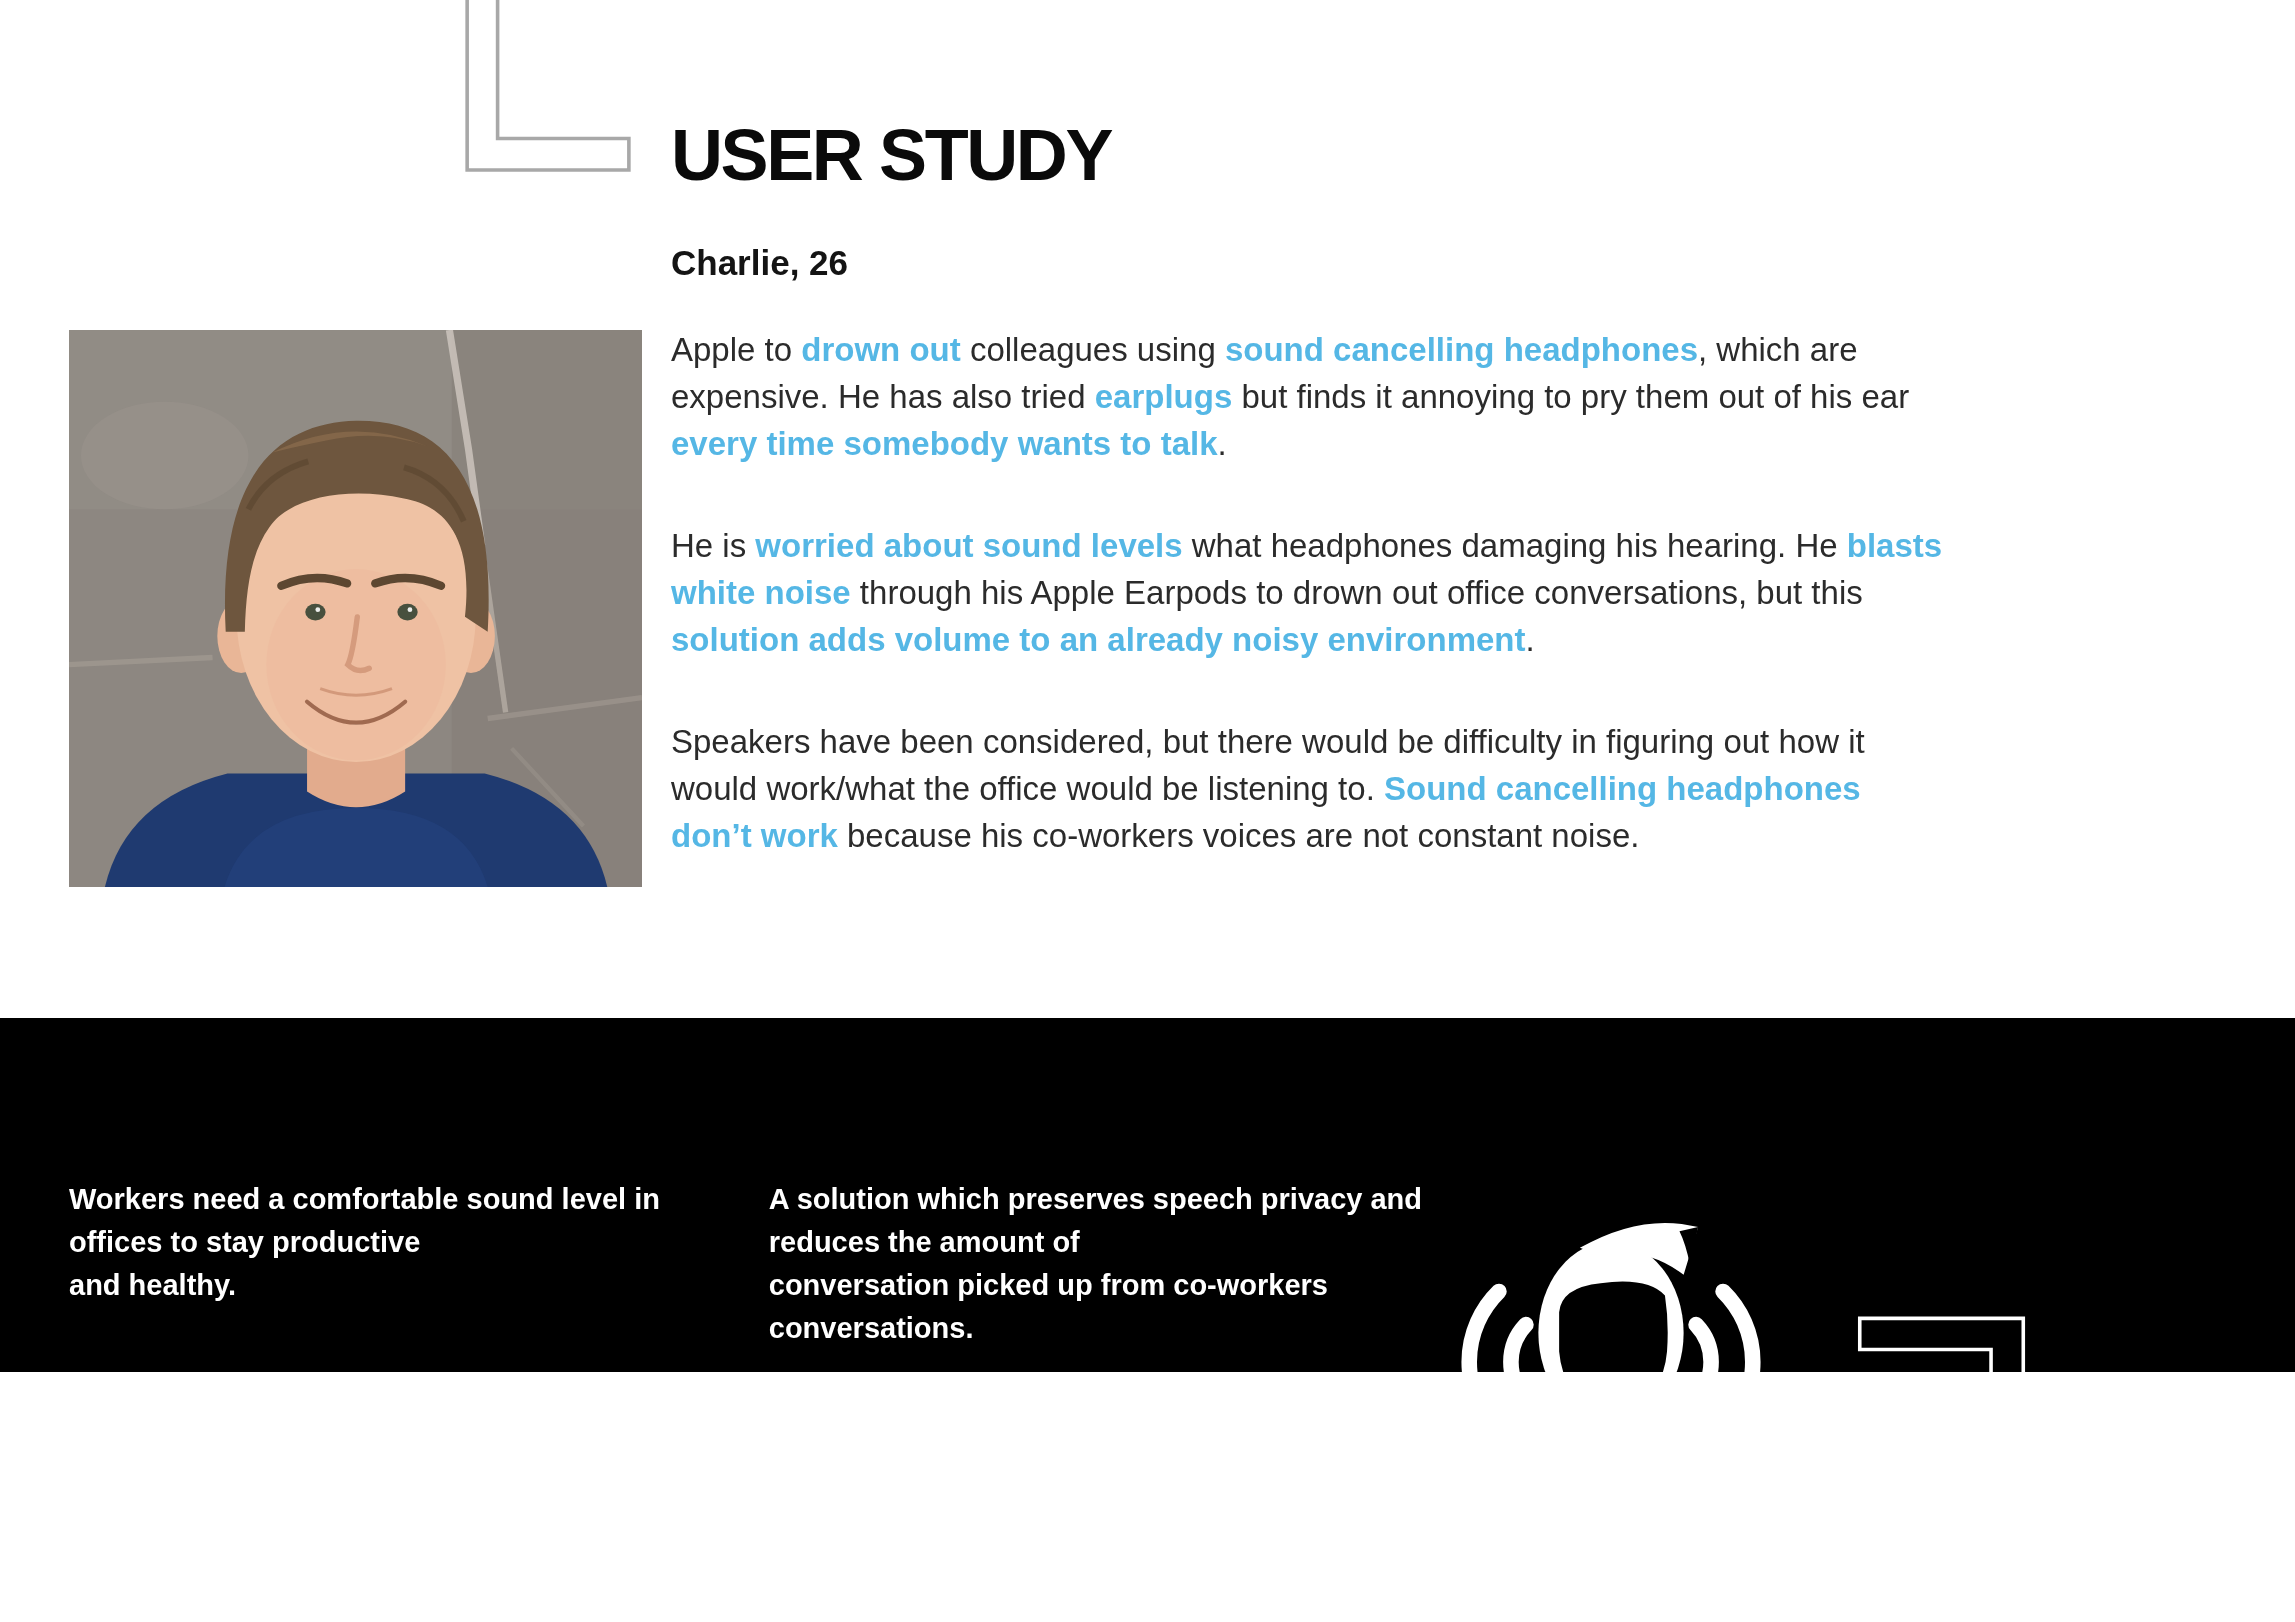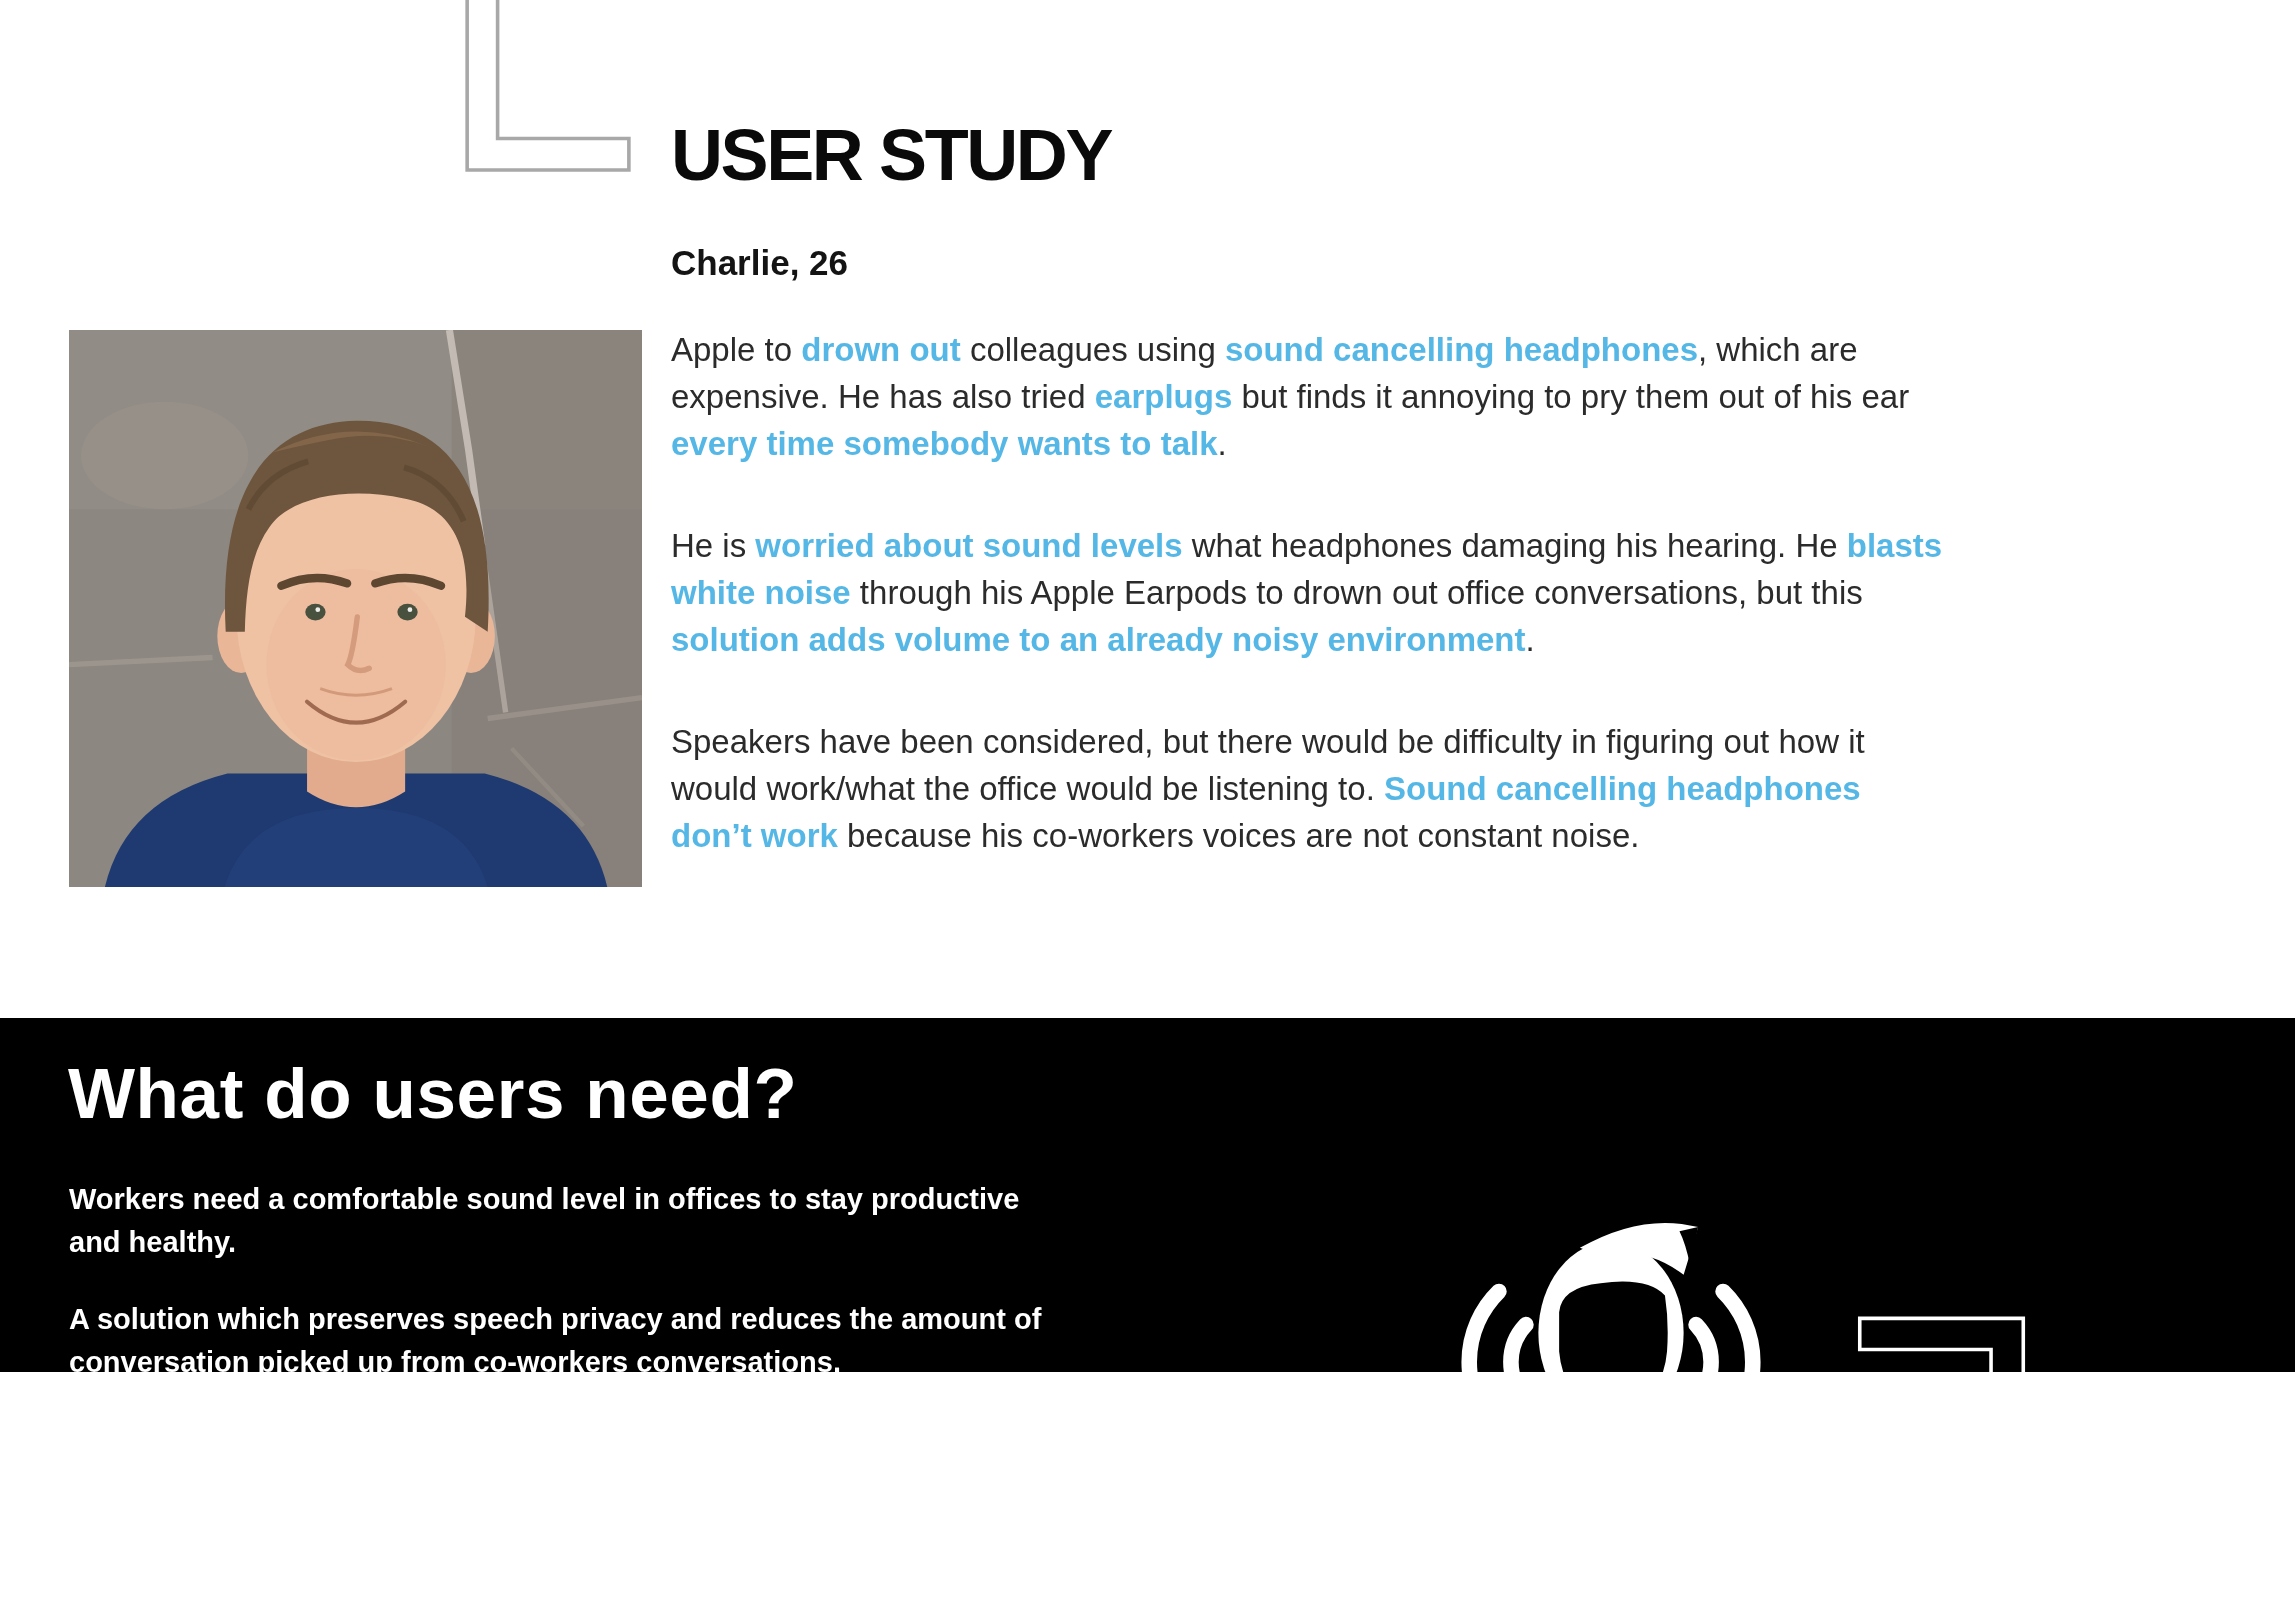--- a/index.html
+++ b/index.html
@@ -91,21 +91,21 @@
     font-weight: 700;
     letter-spacing: 0.6px;
     color: #ffffff;
     line-height: 1.1;
   }
   .needs-paragraphs {
     position: absolute;
     left: 69px; top: 160px;
     width: 1381px;
     display: flex;
-    flex-direction: column;
+    flex-direction: row;
     gap: 34px;
     font-size: 29px;
     font-weight: 700;
     line-height: 43px;
     color: #ffffff;
   }
   .needs-paragraphs p {
     margin: 0;
     white-space: pre-line;
   }
@@ -191,21 +191,20 @@
 white noise</span><span> through his Apple Earpods to drown out office conversations, but this
 </span><span class="hl">solution adds volume to an already noisy environment</span><span>.</span></p>
       <p><span>Speakers have been considered, but there would be difficulty in figuring out how it
 would work/what the office would be listening to. </span><span class="hl">Sound cancelling headphones
 don’t work</span><span> because his co-workers voices are not constant noise.</span></p>
     </div>
   </div>
 
   <div class="black-section">
 
-    <div class="needs-heading">What do users need?</div>
 
     <div class="needs-paragraphs">
       <p>Workers need a comfortable sound level in offices to stay productive
 and healthy.</p>
       <p>A solution which preserves speech privacy and reduces the amount of
 conversation picked up from co-workers conversations.</p>
     </div>
 
     <svg class="listening-icon" viewBox="0 0 320 310" preserveAspectRatio="xMidYMid meet" aria-hidden="true">
 

